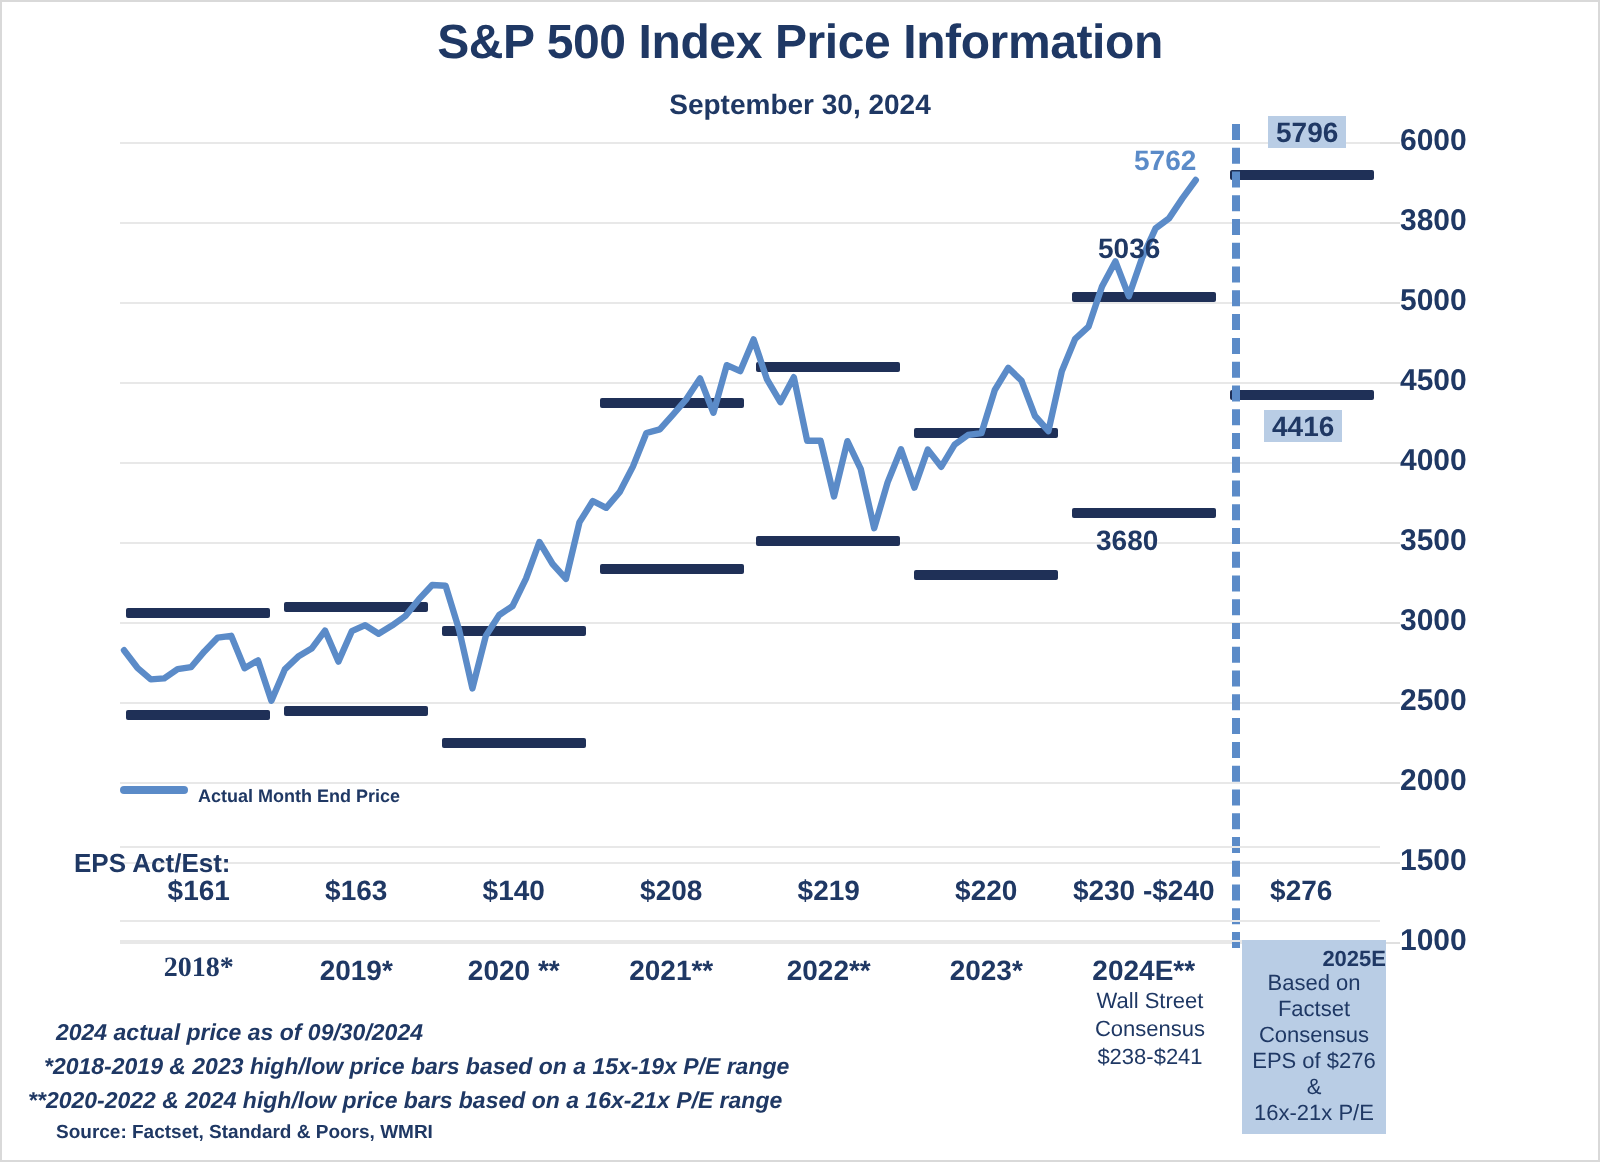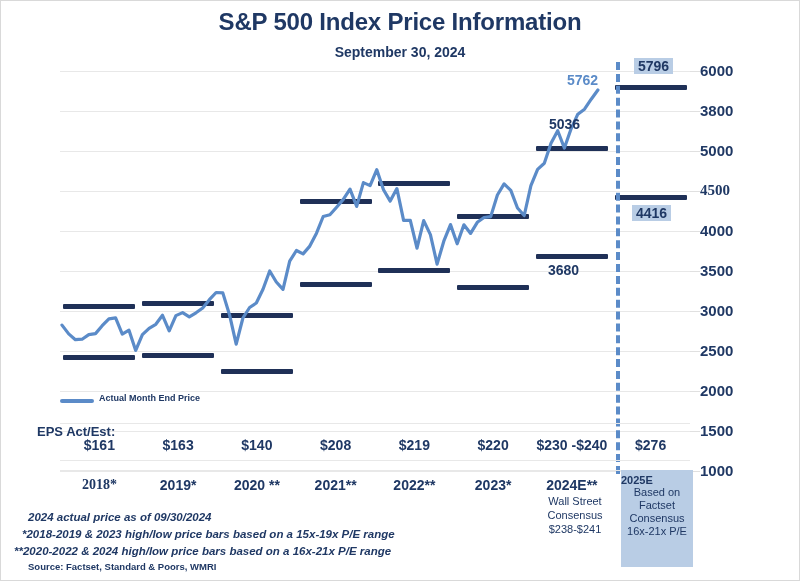--- a/index.html
+++ b/index.html
@@ -41,21 +41,21 @@
   .dlabel.hl{background:#b9cde5;padding:0 4px;}
   .dlabel.blue{color:#5b8bc8;}
 
   
   .divider{
     position:absolute;left:616px;top:62px;width:0;height:412px;
     border-left:4px dashed #5b8bc8;
   }
 
   
-  .legend{position:absolute;left:60px;top:393px;display:flex;align-items:flex-end;gap:5px;}
+  .legend{position:absolute;left:60px;top:393px;display:flex;align-items:flex-start;gap:5px;}
   .legend-swatch{width:34px;height:4px;background:#5b8bc8;border-radius:2px;}
   .legend-text{font-size:9px;font-weight:bold;color:#1f3864;}
 
   
   .rowline{position:absolute;left:60px;width:630px;height:1px;background:#e8e8e8;}
 
   .eps-title{
     position:absolute;left:8px;top:424px;font-size:13px;font-weight:bold;color:#1f3864;padding-left:29px;
   }
   .cell{
@@ -63,21 +63,21 @@
     white-space:nowrap;
   }
   .cell.year{font-size:14px;}
   .cell.note{font-size:11px;font-weight:normal;color:#1f3864;line-height:14px;}
 
   
   .box2025{
     position:absolute;left:621px;top:470px;width:72px;height:97px;
     background:#b9cde5;
   }
-  .box2025 .hdr{font-size:11px;font-weight:bold;text-align:left;margin-top:4px;}
+  .box2025 .hdr{font-size:11px;font-weight:bold;text-align:right;margin-top:4px;}
   .box2025 .bdy{font-size:11px;font-weight:normal;text-align:center;line-height:13px;}
 
   
   .footnote{
     position:absolute;font-style:italic;font-size:11.5px;font-weight:bold;color:#1f3864;
     white-space:nowrap;
   }
   .source{
     position:absolute;left:28px;top:561px;font-size:9.5px;font-weight:bold;color:#1f3864;
   }
@@ -98,21 +98,21 @@
     <div class="ytick-dash" style="top: 71px;"></div>
     <div class="ytick" style="top: 71px;">6000</div>
     <div class="gridline" style="top: 111px; left: 60px; width: 630px; position: absolute;"></div>
     <div class="ytick-dash" style="top: 111px;"></div>
     <div class="ytick" style="top: 111px;">3800</div>
     <div class="gridline" style="top: 151px; left: 60px; width: 630px; position: absolute;"></div>
     <div class="ytick-dash" style="top: 151px;"></div>
     <div class="ytick" style="top: 151px;">5000</div>
     <div class="gridline" style="top: 191px; left: 60px; width: 630px; position: absolute;"></div>
     <div class="ytick-dash" style="top: 191px;"></div>
-    <div class="ytick" style="top: 191px; font-family: Liberation Serif, serif;">4500</div>
+    <div class="ytick" style="top: 191px;">4500</div>
     <div class="gridline" style="top: 231px; left: 60px; width: 630px; position: absolute;"></div>
     <div class="ytick-dash" style="top: 231px;"></div>
     <div class="ytick" style="top: 231px;">4000</div>
     <div class="gridline" style="top: 271px; left: 60px; width: 630px; position: absolute;"></div>
     <div class="ytick-dash" style="top: 271px;"></div>
     <div class="ytick" style="top: 271px;">3500</div>
     <div class="gridline" style="top: 311px; left: 60px; width: 630px; position: absolute;"></div>
     <div class="ytick-dash" style="top: 311px;"></div>
     <div class="ytick" style="top: 311px;">3000</div>
     <div class="gridline" style="top: 351px; left: 60px; width: 630px; position: absolute;"></div>
@@ -191,19 +191,20 @@
 
 <div class="cell note" style="left:530px;top:494px;width:90px;">Wall Street</div>
 <div class="cell note" style="left:530px;top:508px;width:90px;">Consensus</div>
 <div class="cell note" style="left:530px;top:522px;width:90px;">$238-$241</div>
 
 <div class="box2025">
   <div class="hdr">2025E</div>
   <div class="bdy">Based on</div>
   <div class="bdy">Factset</div>
   <div class="bdy">Consensus</div>
+  <div class="bdy">EPS of $276 &amp;</div>
   <div class="bdy">16x-21x P/E</div>
 </div>
 
 <div class="footnote" style="left:28px;top:511px;">2024 actual price as of 09/30/2024</div>
 <div class="footnote" style="left:22px;top:528px;">*2018-2019 &amp; 2023  high/low price bars based on a 15x-19x P/E range</div>
 <div class="footnote" style="left:14px;top:545px;">**2020-2022 &amp; 2024 high/low price bars based on a 16x-21x P/E range</div>
 <div class="source">Source: Factset, Standard &amp; Poors, WMRI</div>
 
 </body></html>

